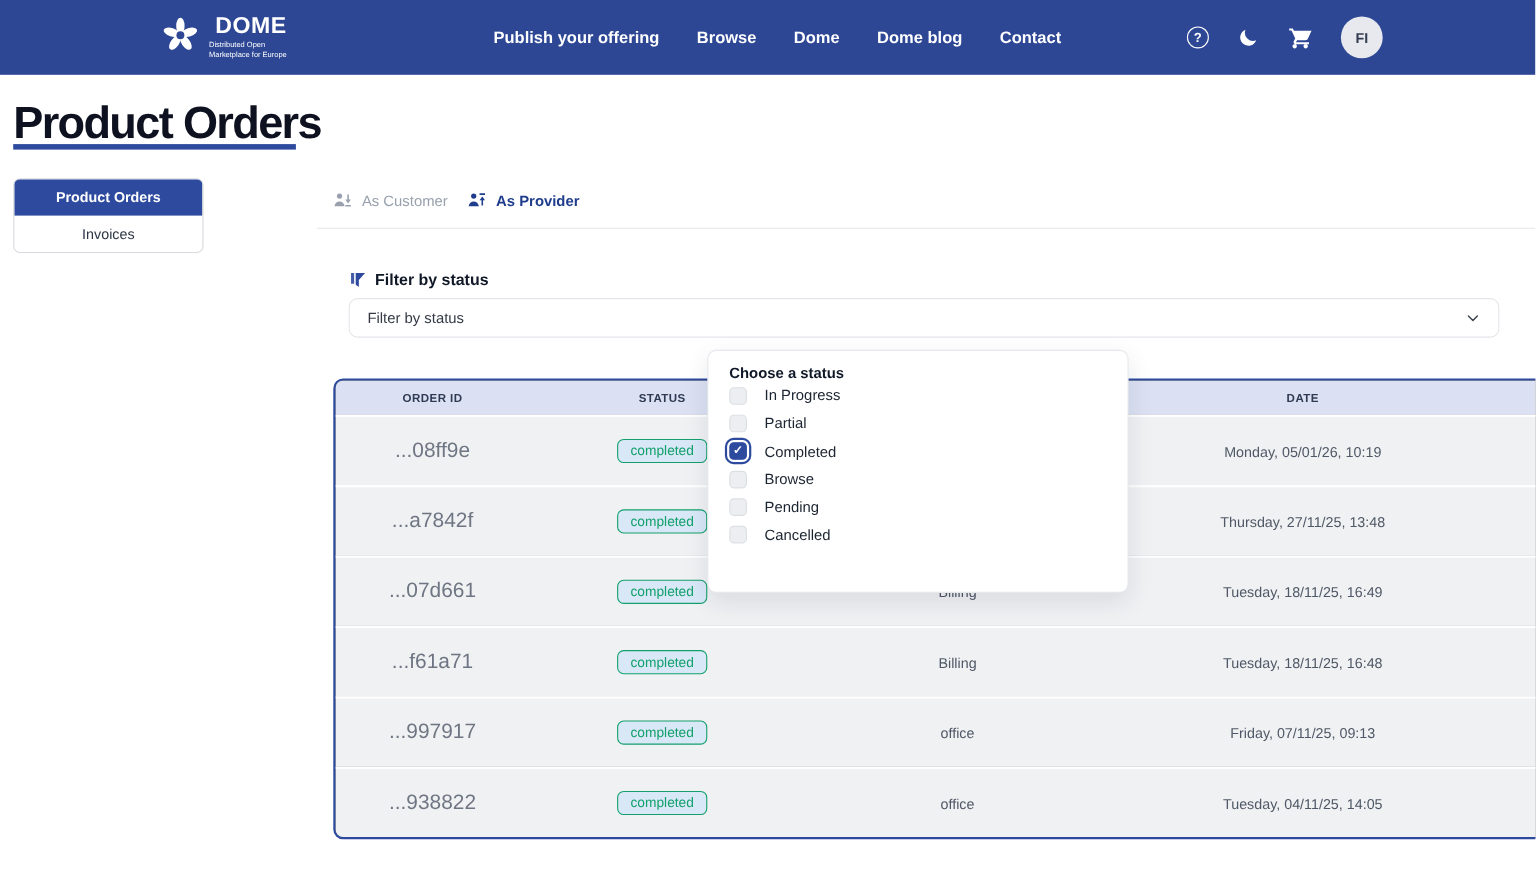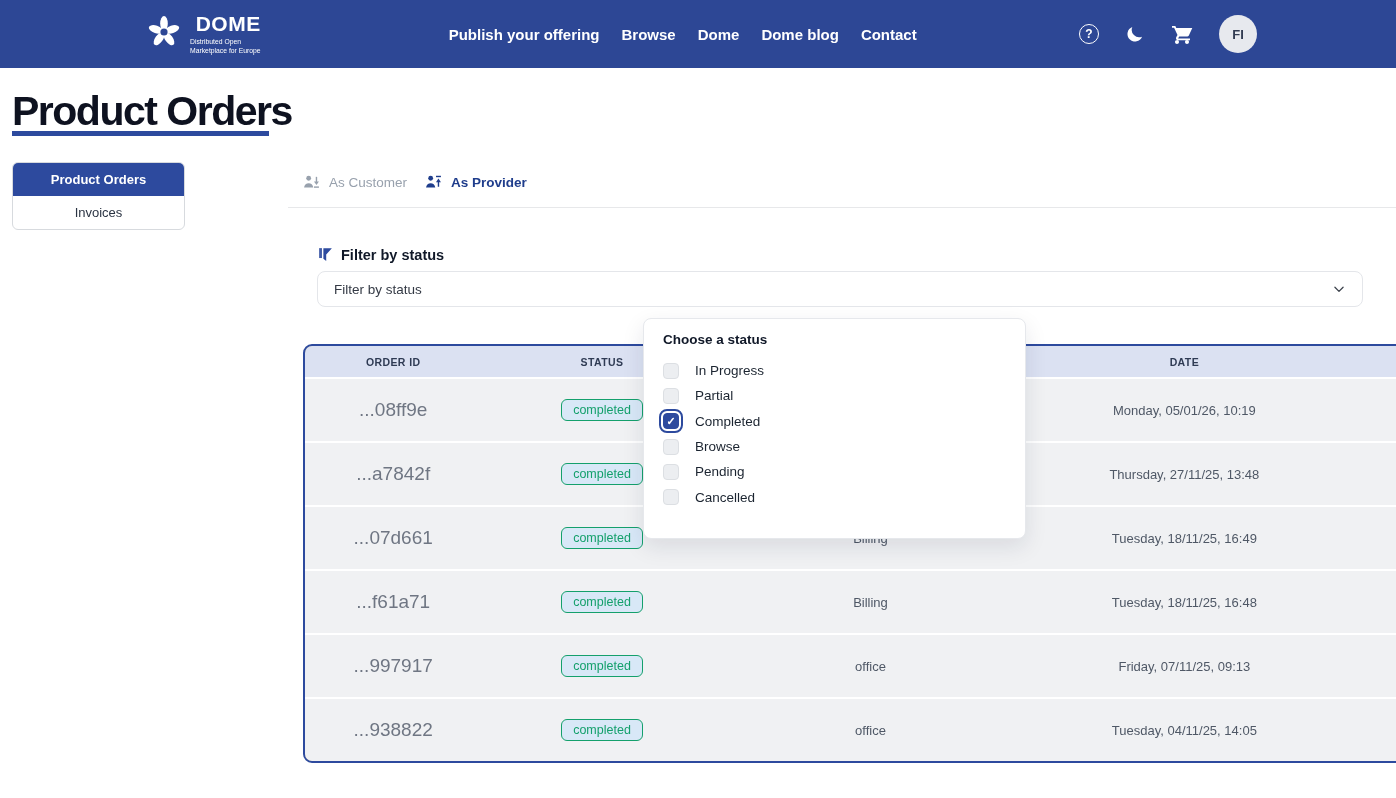--- a/index.html
+++ b/index.html
@@ -5,21 +5,21 @@
   * { margin:0; padding:0; box-sizing:border-box; }
   html,body { background:#fff; }
   body { font-family:"Liberation Sans", sans-serif; }
   .canvas { position:relative; width:1396px; height:798px; overflow:hidden; background:#fff; }
 
   
   .navbar { position:absolute; left:0; top:0; width:1396px; height:68px; background:#2d4795; display:flex; align-items:center; }
   .brand { display:flex; align-items:center; gap:8px; margin-left:146px; }
   .brand-name { color:#fff; font-size:21px; font-weight:bold; letter-spacing:.5px; line-height:1;text-align:right; }
   .brand-tagline { color:#fff; font-size:6.8px; line-height:1.35; margin-top:3px; }
-  .nav-links { display:flex; align-items:center; gap:22px; margin-left:188px; }
+  .nav-links { display:flex; align-items:center; gap:34px; margin-left:188px; }
   .nav-link { color:#fff; font-size:15px; font-weight:bold; cursor:pointer; white-space:nowrap; }
   .nav-icons { margin-left:auto; margin-right:139px; display:flex; align-items:center; gap:25px; }
   .help-circle { width:20px; height:20px; border:1.7px solid #fff; border-radius:50%; color:#fff; font-size:12px; font-weight:bold; display:flex; align-items:center; justify-content:center; }
   .avatar { width:38px; height:38px; border-radius:50%; background:#e7e9ee; color:#333c52; font-size:13px; font-weight:bold; display:flex; align-items:center; justify-content:center; }
 
   
   .page-title { position:absolute; left:12px; top:88px; font-size:41px; font-weight:bold; color:#0e1220; letter-spacing:-1.5px; }
   .title-underline { position:absolute; left:12px; top:131px; width:257px; height:5px; background:#2d4a9e; }
 
   
@@ -47,21 +47,21 @@
   .c0 { width:13.6%; } .c1 { width:18.6%; } .c2 { width:22.8%; } .c3 { width:25.6%; } .c4 { width:19.4%; }
   .t-header .t-cell { font-size:10.5px; font-weight:bold; letter-spacing:.4px; color:#2f3b54; text-transform:uppercase; }
   .cell-orderid { font-size:19px; color:#6f7683; }
   .cell-text { font-size:13px; color:#4f5866; }
   .badge-completed { display:inline-block; padding:3px 11px; font-size:12.5px; color:#14a06c; border:1.5px solid #14a06c; border-radius:6px; background:#d8e8f7; }
   .action-btn { width:34px; height:34px; border-radius:50%; background:#2d4a9e; border:none; display:flex; align-items:center; justify-content:center; cursor:pointer; }
   .actions-wrap { display:flex; gap:8px; align-items:center; justify-content:center; }
 
   
   .status-popup { position:absolute; left:643px; top:318px; width:383px; height:221px; background:#fff; border:1px solid #e6e8ec; border-radius:8px; box-shadow:0 8px 22px rgba(20,30,60,.10); padding:13px 19px; z-index:50; }
-  .popup-title { font-size:13.5px; font-weight:bold; color:#101828; margin-bottom:11px; }
+  .popup-title { font-size:13.5px; font-weight:bold; color:#101828; }
   .popup-option { display:flex; align-items:center; gap:16px; height:25.3px; cursor:pointer; }
   .cbx { width:16px; height:16px; border-radius:4px; background:#eceef1; border:1px solid #dcdfe3; flex:0 0 16px; display:flex; align-items:center; justify-content:center; }
   .cbx.checked { background:#2d4a9e; border-color:#2d4a9e; outline:2px solid #2d4a9e; outline-offset:2px; color:#fff; font-size:11px; font-weight:bold; line-height:1; }
   .popup-option-label { font-size:13.5px; color:#1b2430; }
 </style>
 </head>
 <body>
 
 <div class="canvas">
 

